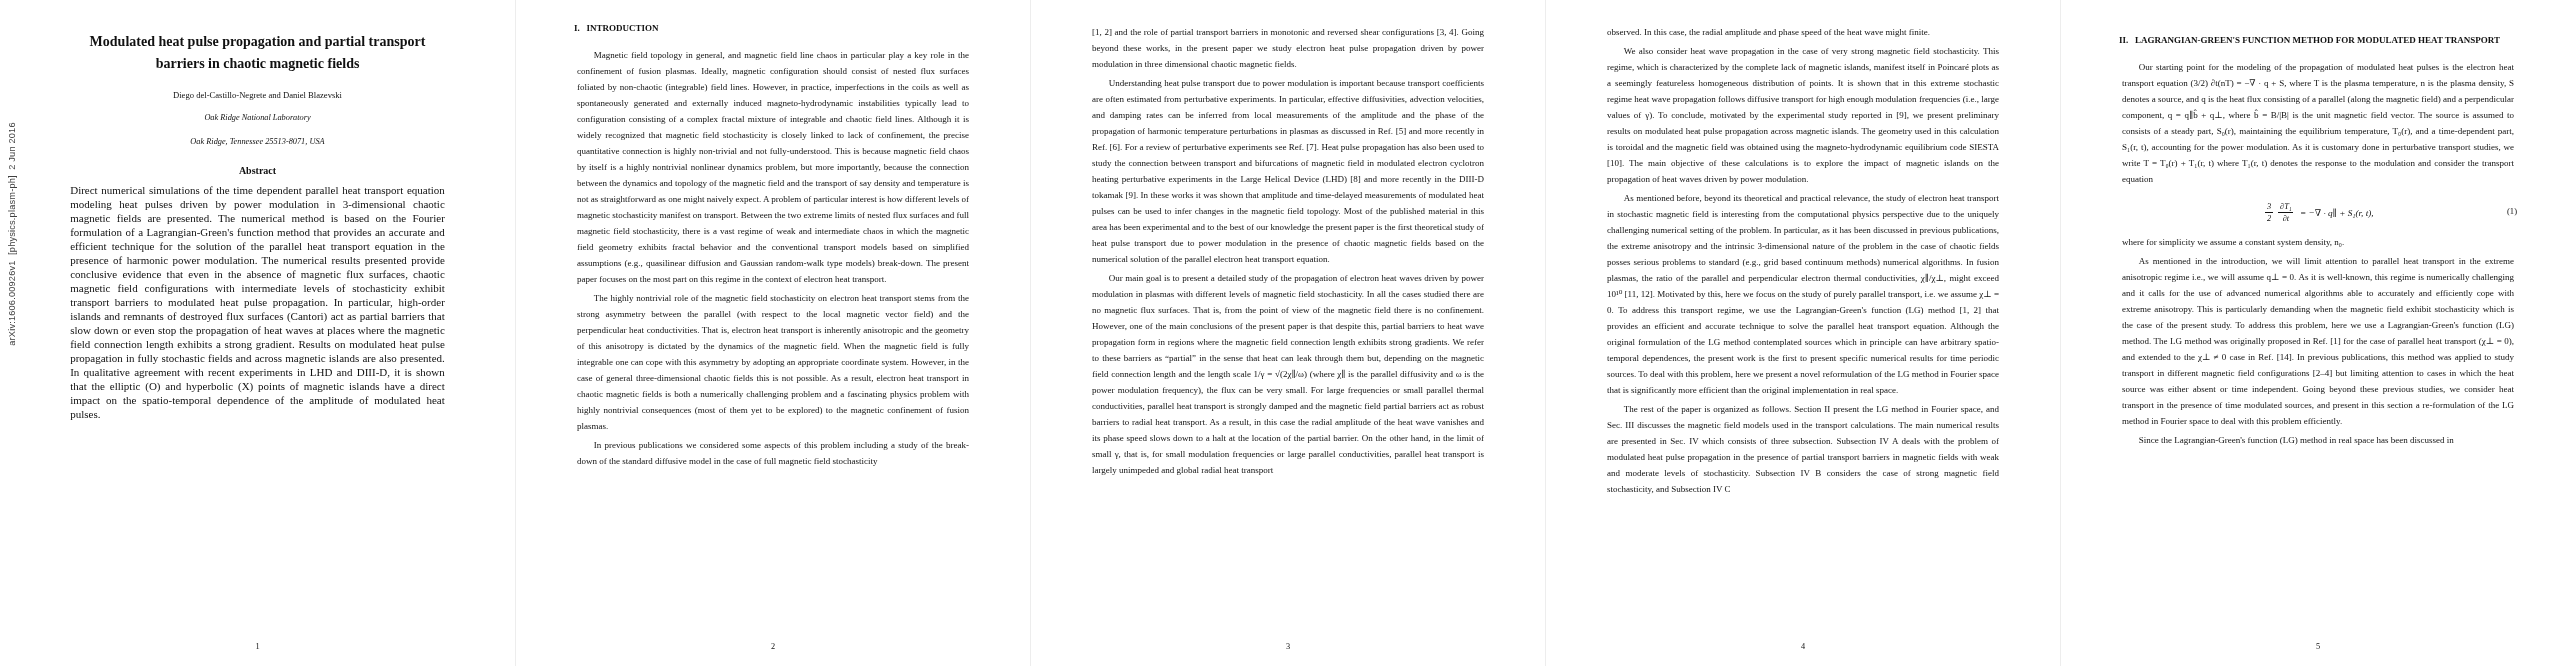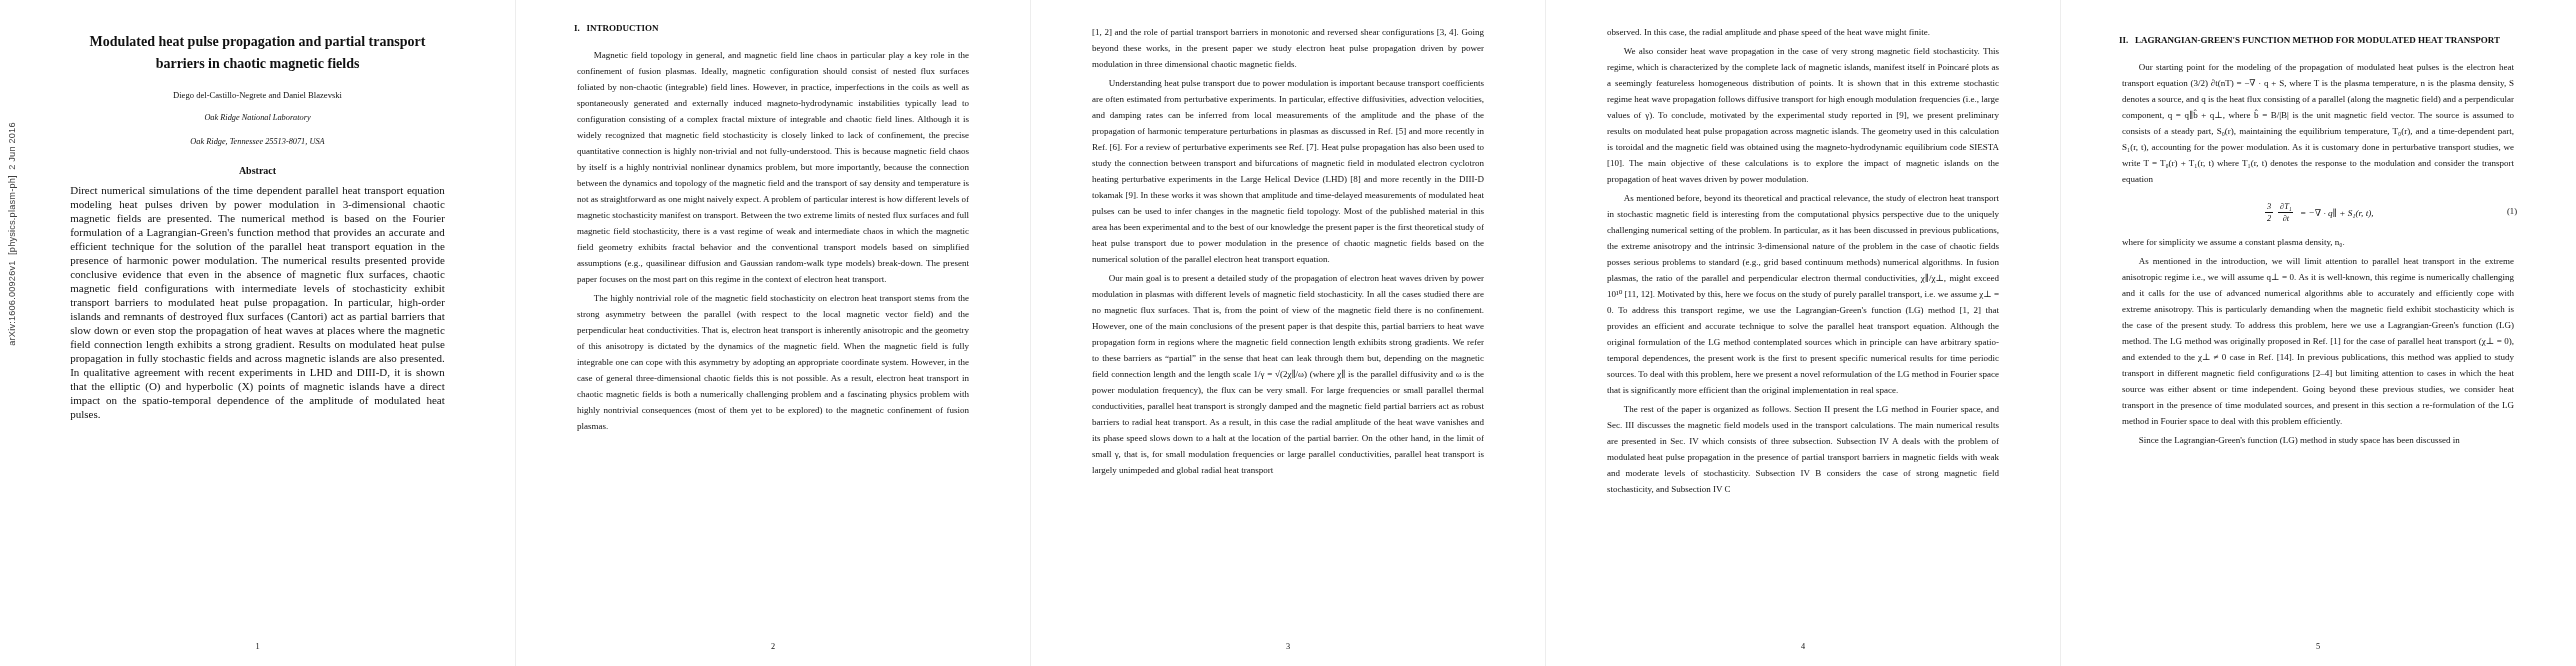--- a/index.html
+++ b/index.html
@@ -162,20 +162,21 @@
       <p class="abstract">Direct numerical simulations of the time dependent parallel heat transport equation modeling heat pulses driven by power modulation in 3-dimensional chaotic magnetic fields are presented. The numerical method is based on the Fourier formulation of a Lagrangian-Green's function method that provides an accurate and efficient technique for the solution of the parallel heat transport equation in the presence of harmonic power modulation. The numerical results presented provide conclusive evidence that even in the absence of magnetic flux surfaces, chaotic magnetic field configurations with intermediate levels of stochasticity exhibit transport barriers to modulated heat pulse propagation. In particular, high-order islands and remnants of destroyed flux surfaces (Cantori) act as partial barriers that slow down or even stop the propagation of heat waves at places where the magnetic field connection length exhibits a strong gradient. Results on modulated heat pulse propagation in fully stochastic fields and across magnetic islands are also presented. In qualitative agreement with recent experiments in LHD and DIII-D, it is shown that the elliptic (O) and hyperbolic (X) points of magnetic islands have a direct impact on the spatio-temporal dependence of the amplitude of modulated heat pulses.</p>
     </div>
     <div class="pagenum">1</div>
   </div>
 
   <div class="page">
     <div class="page-inner body-text">
       <h2 class="section">I.   INTRODUCTION</h2>
       <p>Magnetic field topology in general, and magnetic field line chaos in particular play a key role in the confinement of fusion plasmas. Ideally, magnetic configuration should consist of nested flux surfaces foliated by non-chaotic (integrable) field lines. However, in practice, imperfections in the coils as well as spontaneously generated and externally induced magneto-hydrodynamic instabilities typically lead to configuration consisting of a complex fractal mixture of integrable and chaotic field lines. Although it is widely recognized that magnetic field stochasticity is closely linked to lack of confinement, the precise quantitative connection is highly non-trivial and not fully-understood. This is because magnetic field chaos by itself is a highly nontrivial nonlinear dynamics problem, but more importantly, because the connection between the dynamics and topology of the magnetic field and the transport of say density and temperature is not as straightforward as one might naively expect. A problem of particular interest is how different levels of magnetic stochasticity manifest on transport. Between the two extreme limits of nested flux surfaces and full magnetic field stochasticity, there is a vast regime of weak and intermediate chaos in which the magnetic field geometry exhibits fractal behavior and the conventional transport models based on simplified assumptions (e.g., quasilinear diffusion and Gaussian random-walk type models) break-down. The present paper focuses on the most part on this regime in the context of electron heat transport.</p>
       <p>The highly nontrivial role of the magnetic field stochasticity on electron heat transport stems from the strong asymmetry between the parallel (with respect to the local magnetic vector field) and the perpendicular heat conductivities. That is, electron heat transport is inherently anisotropic and the geometry of this anisotropy is dictated by the dynamics of the magnetic field. When the magnetic field is fully integrable one can cope with this asymmetry by adopting an appropriate coordinate system. However, in the case of general three-dimensional chaotic fields this is not possible. As a result, electron heat transport in chaotic magnetic fields is both a numerically challenging problem and a fascinating physics problem with highly nontrivial consequences (most of them yet to be explored) to the magnetic confinement of fusion plasmas.</p>
+      <p>In previous publications we considered some aspects of this problem including a study of the break-down of the standard diffusive model in the case of full magnetic field stochasticity</p>
     </div>
     <div class="pagenum">2</div>
   </div>
 
   <div class="page">
     <div class="page-inner body-text">
       <p class="noindent">[1, 2] and the role of partial transport barriers in monotonic and reversed shear configurations [3, 4]. Going beyond these works, in the present paper we study electron heat pulse propagation driven by power modulation in three dimensional chaotic magnetic fields.</p>
       <p>Understanding heat pulse transport due to power modulation is important because transport coefficients are often estimated from perturbative experiments. In particular, effective diffusivities, advection velocities, and damping rates can be inferred from local measurements of the amplitude and the phase of the propagation of harmonic temperature perturbations in plasmas as discussed in Ref. [5] and more recently in Ref. [6]. For a review of perturbative experiments see Ref. [7]. Heat pulse propagation has also been used to study the connection between transport and bifurcations of magnetic field in modulated electron cyclotron heating perturbative experiments in the Large Helical Device (LHD) [8] and more recently in the DIII-D tokamak [9]. In these works it was shown that amplitude and time-delayed measurements of modulated heat pulses can be used to infer changes in the magnetic field topology. Most of the published material in this area has been experimental and to the best of our knowledge the present paper is the first theoretical study of heat pulse transport due to power modulation in the presence of chaotic magnetic fields based on the numerical solution of the parallel electron heat transport equation.</p>
       <p>Our main goal is to present a detailed study of the propagation of electron heat waves driven by power modulation in plasmas with different levels of magnetic field stochasticity. In all the cases studied there are no magnetic flux surfaces. That is, from the point of view of the magnetic field there is no confinement. However, one of the main conclusions of the present paper is that despite this, partial barriers to heat wave propagation form in regions where the magnetic field connection length exhibits strong gradients. We refer to these barriers as “partial” in the sense that heat can leak through them but, depending on the magnetic field connection length and the length scale 1/γ = √(2χ∥/ω) (where χ∥ is the parallel diffusivity and ω is the power modulation frequency), the flux can be very small. For large frequencies or small parallel thermal conductivities, parallel heat transport is strongly damped and the magnetic field partial barriers act as robust barriers to radial heat transport. As a result, in this case the radial amplitude of the heat wave vanishes and its phase speed slows down to a halt at the location of the partial barrier. On the other hand, in the limit of small γ, that is, for small modulation frequencies or large parallel conductivities, parallel heat transport is largely unimpeded and global radial heat transport</p>
     </div>
@@ -203,21 +204,21 @@
             <span class="den">2</span>
           </span>
           <span class="frac">
             <span class="num">∂T₁</span>
             <span class="den">∂t</span>
           </span>
           <span class="eq-rhs">= −∇ · q∥ + S₁(r, t),</span>
         </span>
         <span class="eq-number">(1)</span>
       </div>
-      <p class="noindent">where for simplicity we assume a constant plasma density, n₀.</p>
+      <p class="noindent">where for simplicity we assume a constant system density, n₀.</p>
       <p>As mentioned in the introduction, we will limit attention to parallel heat transport in the extreme anisotropic regime i.e., we will assume q⊥ = 0. As it is well-known, this regime is numerically challenging and it calls for the use of advanced numerical algorithms able to accurately and efficiently cope with extreme anisotropy. This is particularly demanding when the magnetic field exhibit stochasticity which is the case of the present study. To address this problem, here we use a Lagrangian-Green's function (LG) method. The LG method was originally proposed in Ref. [1] for the case of parallel heat transport (χ⊥ = 0), and extended to the χ⊥ ≠ 0 case in Ref. [14]. In previous publications, this method was applied to study transport in different magnetic field configurations [2–4] but limiting attention to cases in which the heat source was either absent or time independent. Going beyond these previous studies, we consider heat transport in the presence of time modulated sources, and present in this section a re-formulation of the LG method in Fourier space to deal with this problem efficiently.</p>
-      <p>Since the Lagrangian-Green's function (LG) method in study space has been discussed in</p>
+      <p>Since the Lagrangian-Green's function (LG) method in real space has been discussed in</p>
     </div>
     <div class="pagenum">5</div>
   </div>
 
 </div>
 
 
 </body></html>

